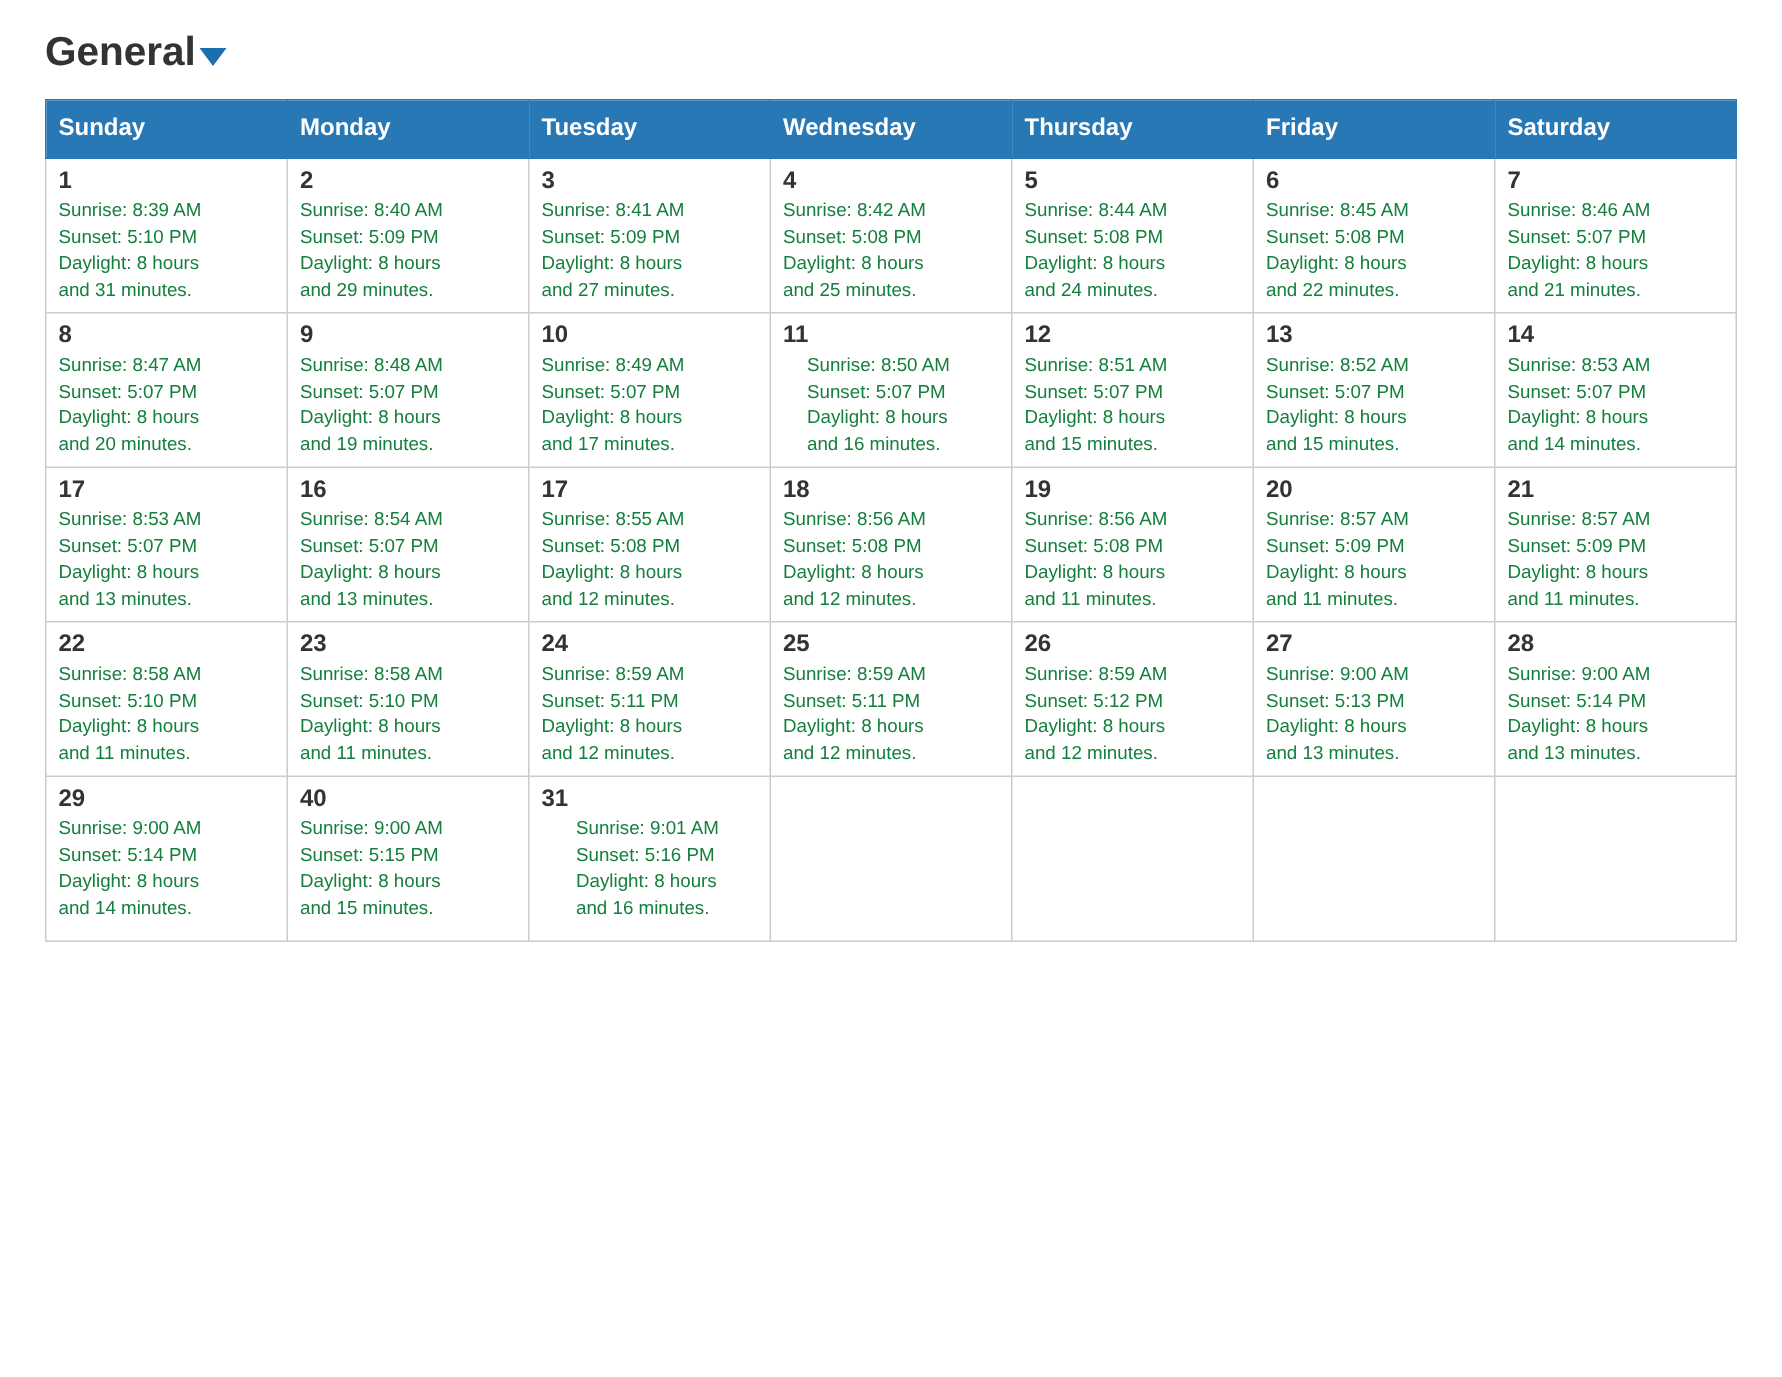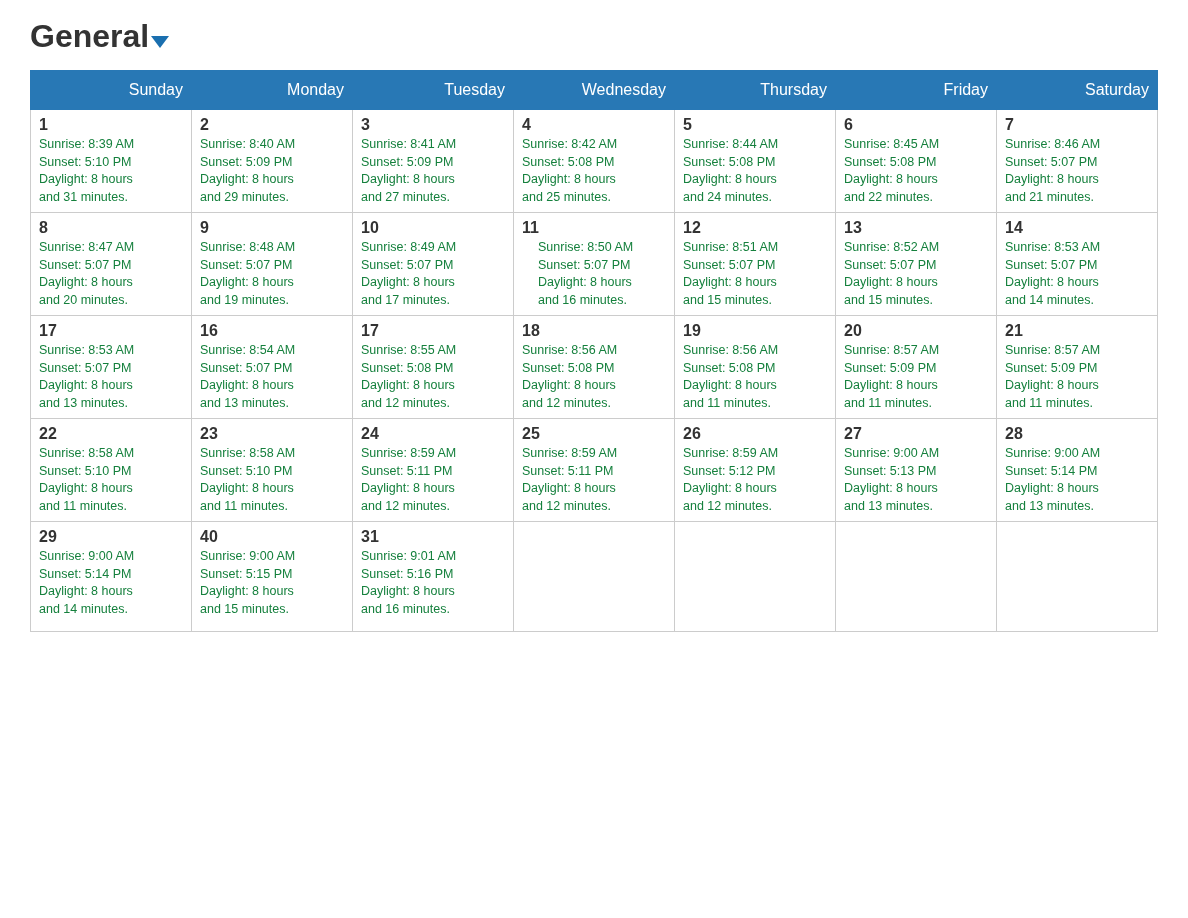--- a/index.html
+++ b/index.html
@@ -49,23 +49,23 @@
     }
     table {
       width: 100%;
       border-collapse: collapse;
       table-layout: fixed;
     }
     th {
       background: #2878b5;
       color: #fff;
       font-size: 16px;
-      font-weight: normal;
+      font-weight: bold;
       padding: 10px 8px;
-      text-align: right;
+      text-align: left;
       border: 1px solid #2878b5;
     }
     td {
       border: 1px solid #ccc;
       vertical-align: top;
       padding: 6px 8px;
       font-size: 13px;
       color: #333;
       height: 100px;
     }
@@ -85,21 +85,21 @@
     }
     tr:last-child td {
       height: 110px;
     }
   </style>
 </head>
 <body>
 
 <div class="header">
   <div class="logo">
-    <div class="logo-text"><span style="color:#333;font-size:32px;font-weight:bold;">General</span><span style="display:inline-block;width:0;height:0;border-left:9px solid transparent;border-right:9px solid transparent;border-top:12px solid #1a6faf;margin-left:2px;vertical-align:middle;position:relative;top:2px;"></span></div>
+    <div class="logo-text"><span style="color:#333;font-size:27px;font-weight:bold;">General</span><span style="display:inline-block;width:0;height:0;border-left:9px solid transparent;border-right:9px solid transparent;border-top:12px solid #1a6faf;margin-left:2px;vertical-align:middle;position:relative;top:2px;"></span></div>
     <div class="logo-line2"></div>
   </div>
   <div class="title-area">
     <div class="month-title"></div>
     <div class="location"></div>
   </div>
 </div>
 
 <table>
   <thead>
@@ -328,21 +328,21 @@
         </td>
         <td>
           <span class="day-num">40</span>
           <div class="day-info" style="white-space: pre-line;">Sunrise: 9:00 AM
 Sunset: 5:15 PM
 Daylight: 8 hours
 and 15 minutes.</div>
         </td>
         <td>
           <span class="day-num">31</span>
-          <div class="day-info" style="white-space: pre-line;">Sunrise: 9:01 AM
+          <div class="day-info" style="white-space: pre-line; margin-left: 23px;">Sunrise: 9:01 AM
 Sunset: 5:16 PM
 Daylight: 8 hours
 and 16 minutes.</div>
         </td>
         <td class="empty"></td>
         <td class="empty"></td>
         <td class="empty"></td>
         <td class="empty"></td>
       </tr>
     </tbody>

